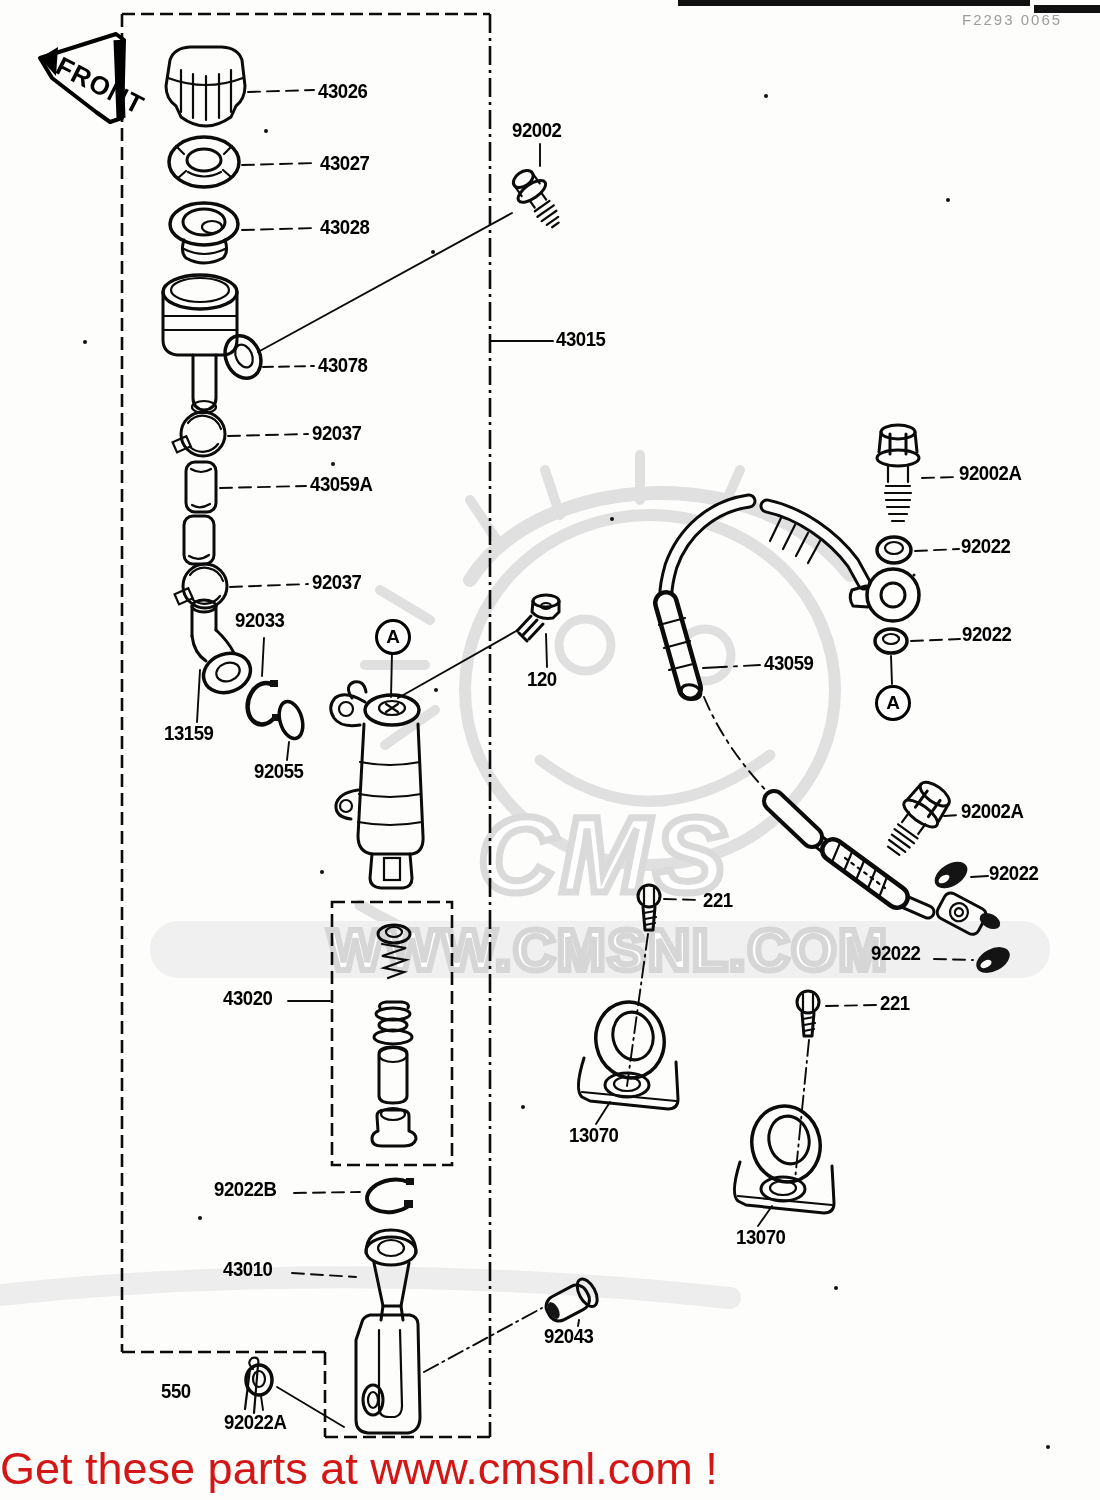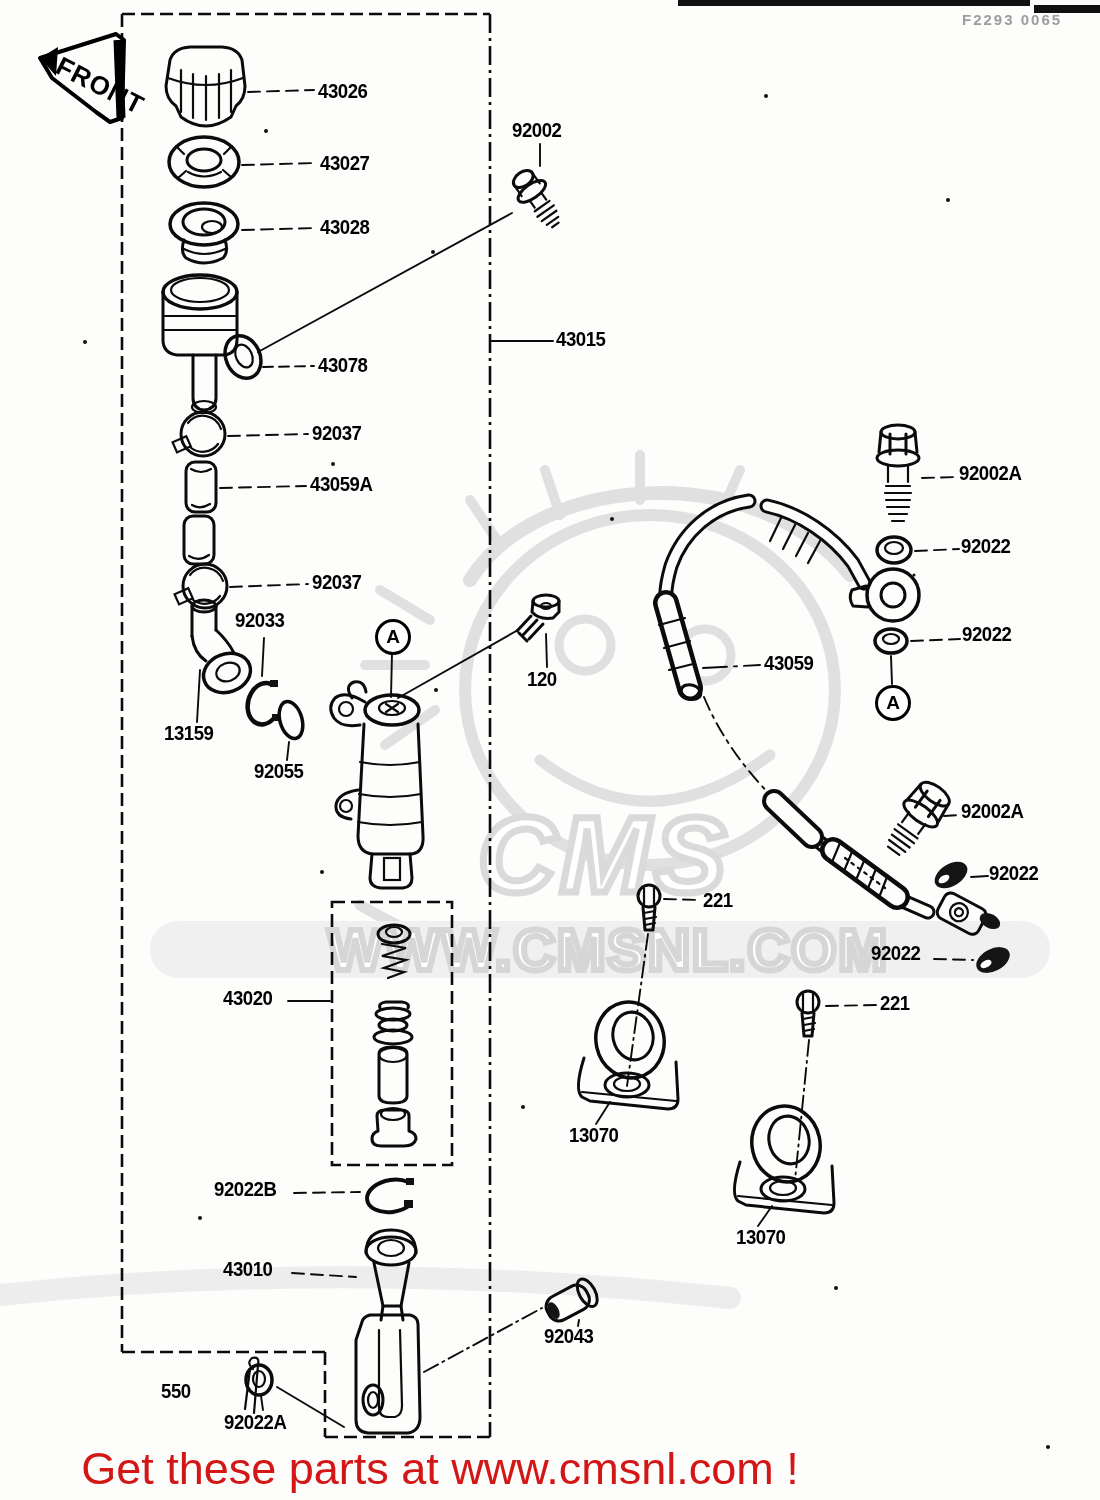--- a/index.html
+++ b/index.html
@@ -19,22 +19,22 @@
   .t26{stroke:#0b0b0b;stroke-width:26;fill:none;stroke-linecap:round;}
   .w9 {stroke:#fdfdfc;stroke-width:9;fill:none;stroke-linecap:round;}
   .w16{stroke:#fdfdfc;stroke-width:16;fill:none;stroke-linecap:round;}
   .w17{stroke:#fdfdfc;stroke-width:17;fill:none;stroke-linecap:round;}
   .wm {stroke:#e0e0e0;fill:none;stroke-linecap:round;}
   .plbl{position:absolute;font-weight:bold;font-size:20px;line-height:20px;color:#000;
         letter-spacing:-0.5px;transform:scaleX(.93);transform-origin:left top;white-space:nowrap;}
   .amark{position:absolute;width:30px;height:30px;border:3px solid #000;border-radius:50%;
          background:#fff;font-weight:bold;font-size:19px;line-height:30px;text-align:center;color:#000;}
   #title{position:absolute;left:20px;top:10px;font-size:33px;color:#7e7e7e;letter-spacing:.5px;}
-  #doccode{position:absolute;left:962px;top:11px;font-size:15px;color:#9d9d9d;letter-spacing:2px;font-weight:bold;}
-  #footer{position:absolute;left:0;top:1443px;width:880px;text-align:center;
+  #doccode{position:absolute;left:962px;top:11px;font-size:15px;color:#9d9d9d;letter-spacing:2px;}
+  #footer{position:absolute;left:0;top:1443px;width:880px;text-align:left;
           font-size:45px;color:#d31717;}
   #wmbig{font-weight:bold;font-style:italic;font-size:108px;fill:#fff;stroke:#dadada;stroke-width:7px;
          font-family:"Liberation Sans",sans-serif;letter-spacing:4px;}
   #wmsite{font-weight:bold;font-size:58px;fill:#fff;stroke:#d6d6d6;stroke-width:6px;
           font-family:"Liberation Sans",sans-serif;letter-spacing:2px;}
   .strip{position:absolute;background:#111;}
 </style>
 </head>
 <body>
 

